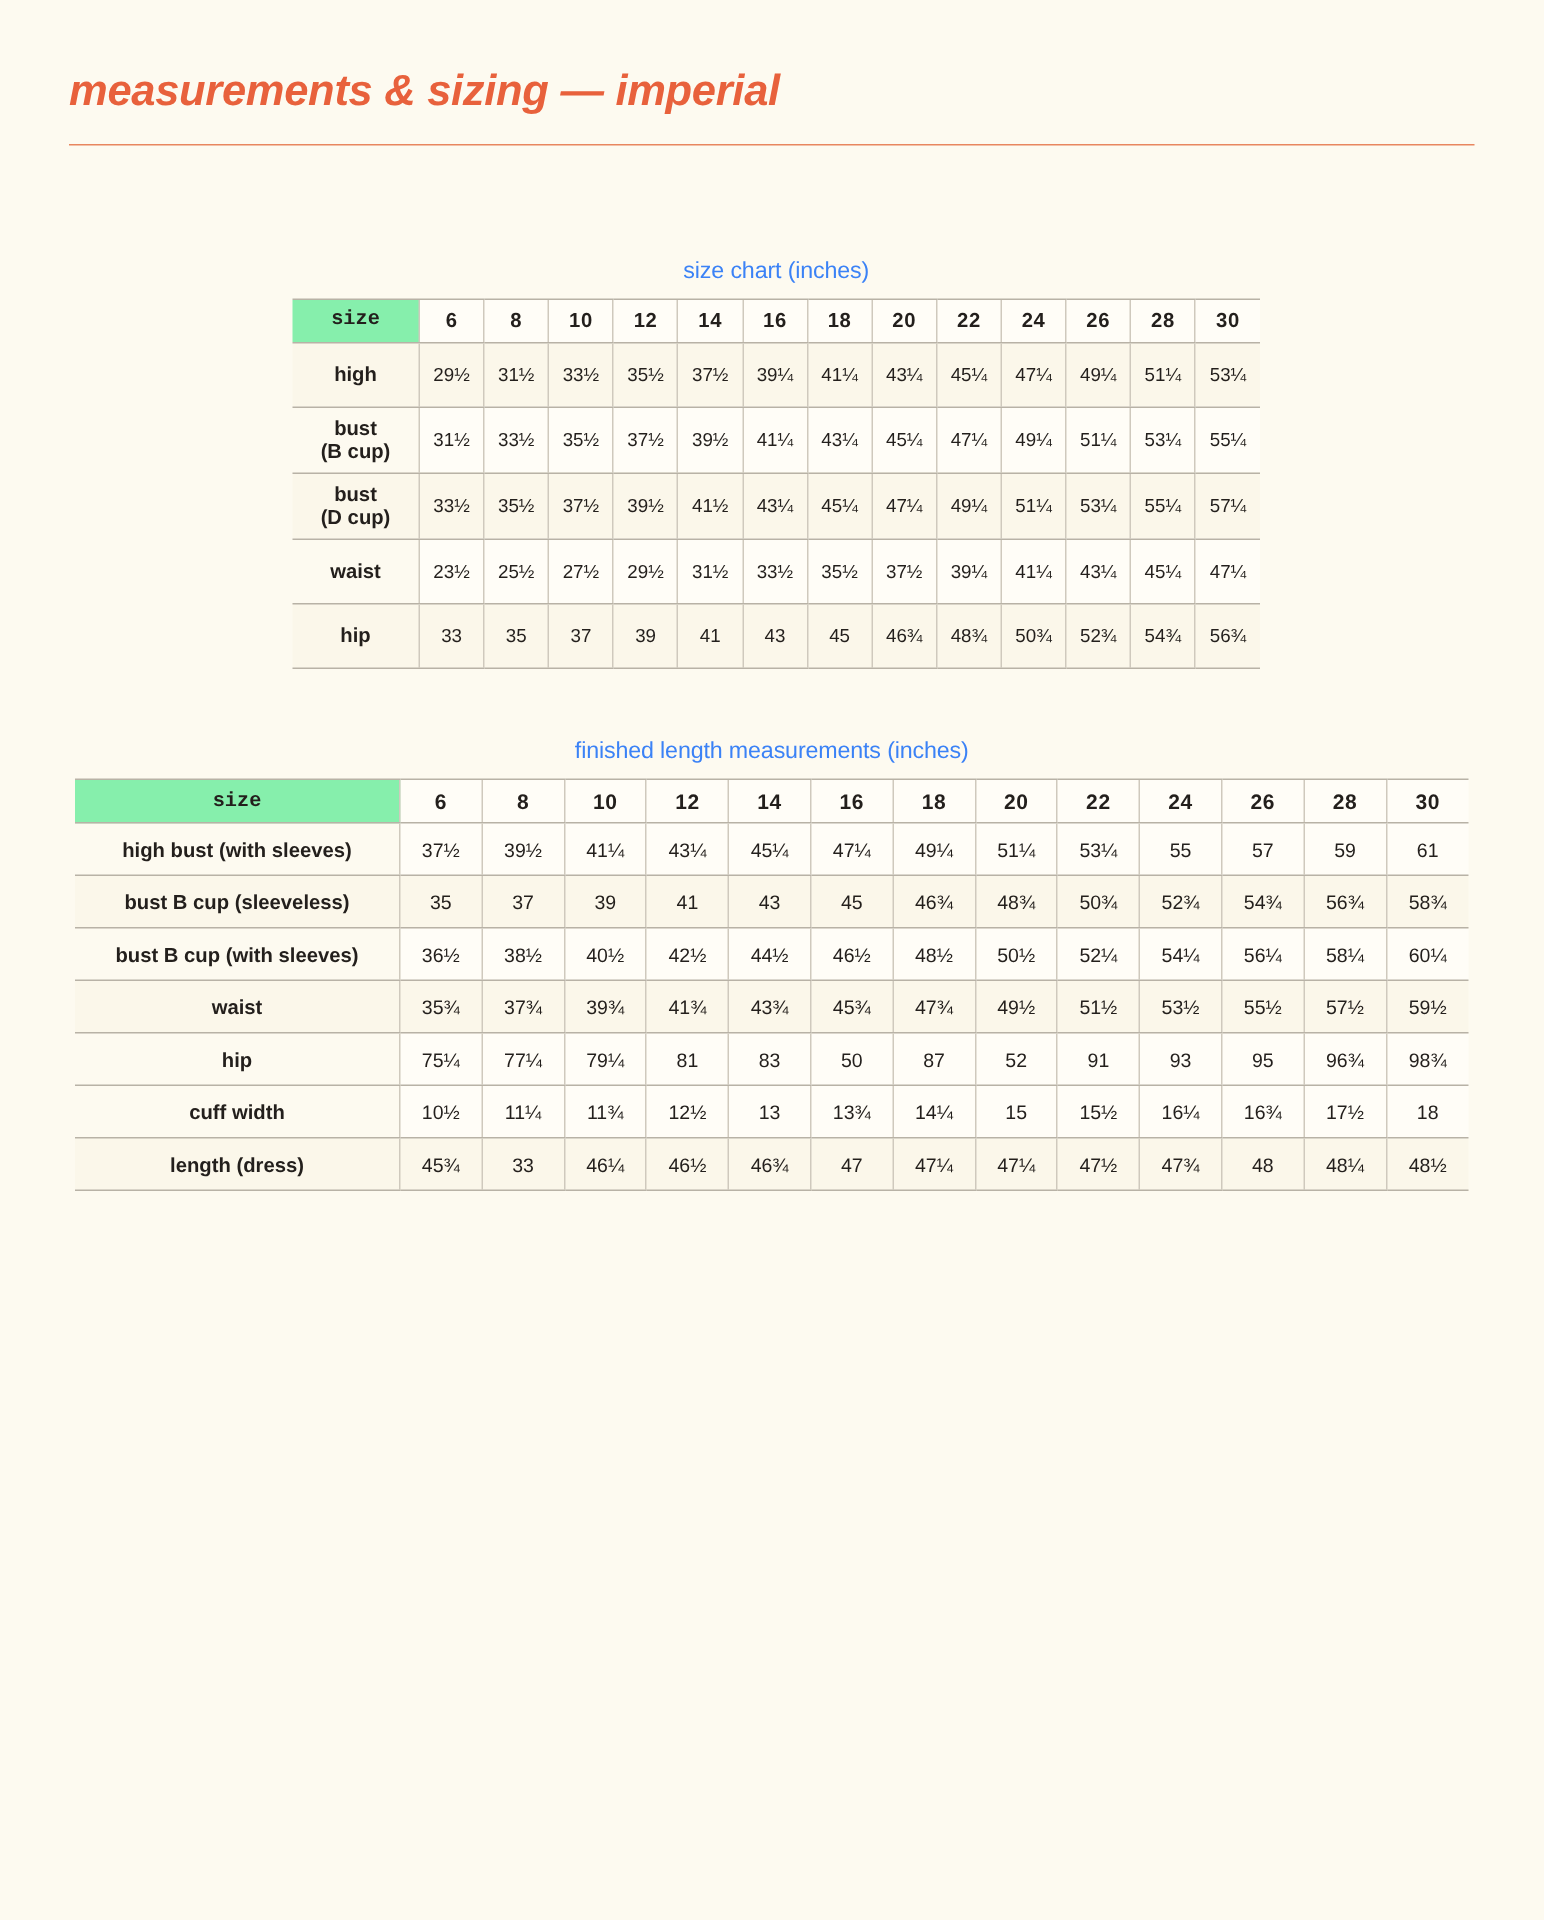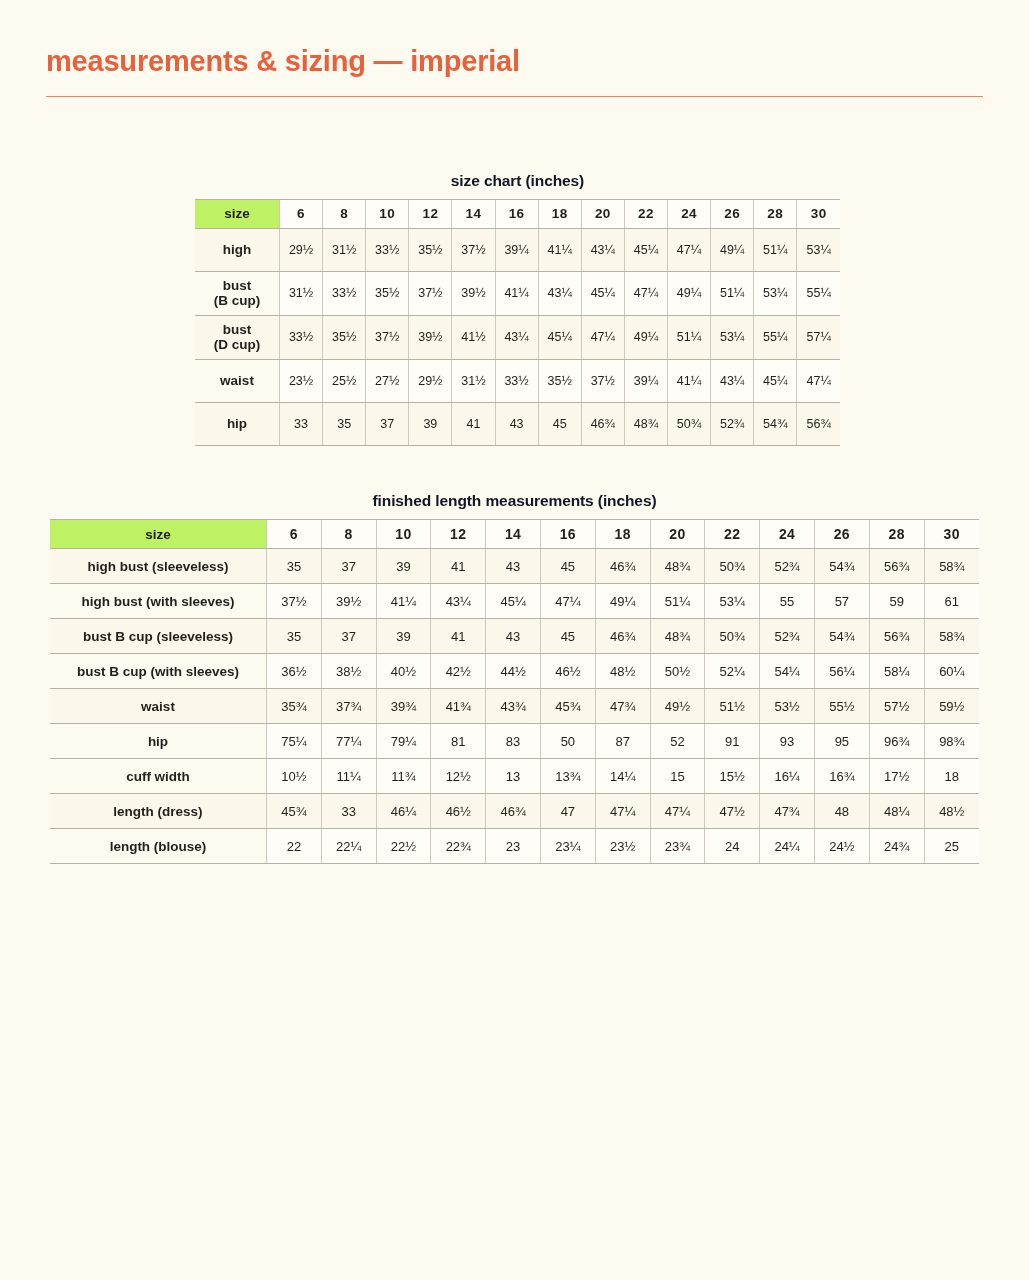--- a/index.html
+++ b/index.html
@@ -26,37 +26,38 @@
   .page-header {
     padding-top: 44px;
   }
   .page-title {
     font-size: 29px;
     font-weight: bold;
     letter-spacing: -0.2px;
     color: #E8613C;
     margin: 0;
     line-height: 1.2;
+    font-style: italic;
   }
   .title-rule {
     margin-top: 17px;
     height: 1px;
     background: #E8865F;
     width: 100%;
   }
 
   
   .table-block {
     margin: 0 auto;
   }
   .table-caption {
     text-align: center;
     font-size: 15.5px;
-    font-weight: bold;
-    color: #0f172a;
+    font-weight: normal;
+    color: #3b82f6;
     margin-bottom: 9px;
     letter-spacing: -0.1px;
   }
   table.sizetable {
     border-collapse: collapse;
     table-layout: fixed;
     width: 100%;
     font-size: 13px;
   }
   table.sizetable td,
@@ -81,21 +82,22 @@
     font-weight: bold;
     background: #FDFAF0;
   }
   table.sizetable thead th {
     font-weight: bold;
     letter-spacing: 0.4px;
     background: #FFFDF7;
   }
   table.sizetable thead th.rowhead {
     letter-spacing: 0;
-    background: #bef264;
+    background: #86efac;
+    font-family: Liberation Mono, monospace;
   }
   .num { white-space: nowrap; }
 
   
   #table1-block {
     position: absolute;
     left: 195px;
     top: 172px;
     width: 645px;
   }
@@ -255,36 +257,20 @@
             <th>18</th>
             <th>20</th>
             <th>22</th>
             <th>24</th>
             <th>26</th>
             <th>28</th>
             <th>30</th>
           </tr>
       </thead>
       <tbody id="t2-body">
-          <tr class="shade">
-            <th class="rowhead">high bust (sleeveless)</th>
-            <td class="num">35</td>
-            <td class="num">37</td>
-            <td class="num">39</td>
-            <td class="num">41</td>
-            <td class="num">43</td>
-            <td class="num">45</td>
-            <td class="num">46¾</td>
-            <td class="num">48¾</td>
-            <td class="num">50¾</td>
-            <td class="num">52¾</td>
-            <td class="num">54¾</td>
-            <td class="num">56¾</td>
-            <td class="num">58¾</td>
-          </tr>
           <tr>
             <th class="rowhead">high bust (with sleeves)</th>
             <td class="num">37½</td>
             <td class="num">39½</td>
             <td class="num">41¼</td>
             <td class="num">43¼</td>
             <td class="num">45¼</td>
             <td class="num">47¼</td>
             <td class="num">49¼</td>
             <td class="num">51¼</td>
@@ -383,33 +369,17 @@
             <td class="num">46¾</td>
             <td class="num">47</td>
             <td class="num">47¼</td>
             <td class="num">47¼</td>
             <td class="num">47½</td>
             <td class="num">47¾</td>
             <td class="num">48</td>
             <td class="num">48¼</td>
             <td class="num">48½</td>
           </tr>
-          <tr>
-            <th class="rowhead">length (blouse)</th>
-            <td class="num">22</td>
-            <td class="num">22¼</td>
-            <td class="num">22½</td>
-            <td class="num">22¾</td>
-            <td class="num">23</td>
-            <td class="num">23¼</td>
-            <td class="num">23½</td>
-            <td class="num">23¾</td>
-            <td class="num">24</td>
-            <td class="num">24¼</td>
-            <td class="num">24½</td>
-            <td class="num">24¾</td>
-            <td class="num">25</td>
-          </tr>
         </tbody>
     </table>
   </div>
 
 </div>
 
 </body></html>

